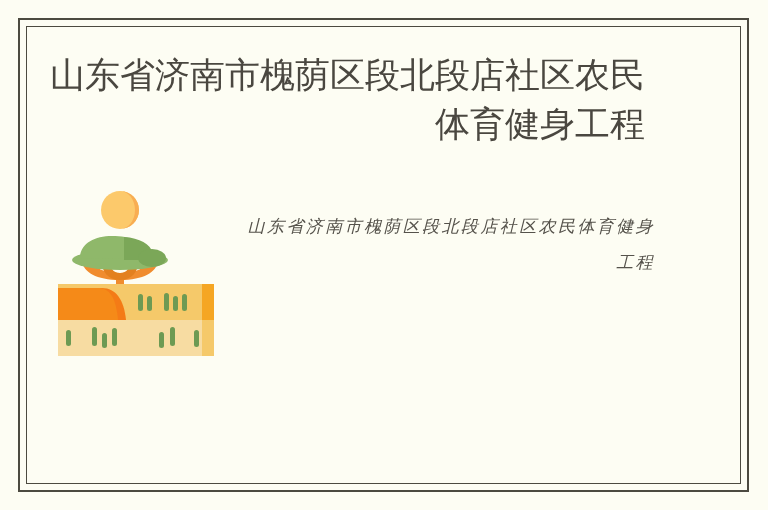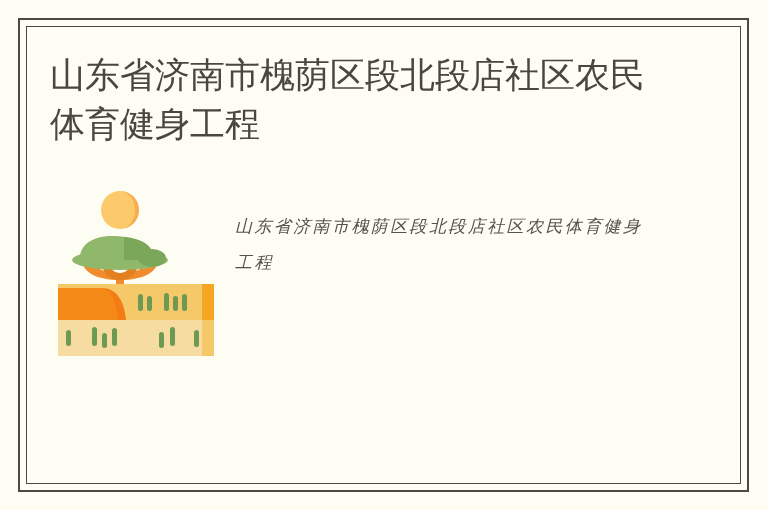--- a/index.html
+++ b/index.html
@@ -46,20 +46,21 @@
     pointer-events: none;
   }
 
   
   .content {
     position: absolute;
     left: 50px;
     top: 50px;
     right: 50px;
     bottom: 50px;
+    text-align: right;
   }
 
   .title {
     font-family: "Liberation Sans", "DejaVu Sans", sans-serif;
     font-size: 35px;
     line-height: 49px;
     color: #4a4740;
     font-weight: 400;
     letter-spacing: 0px;
     max-width: 595px;

